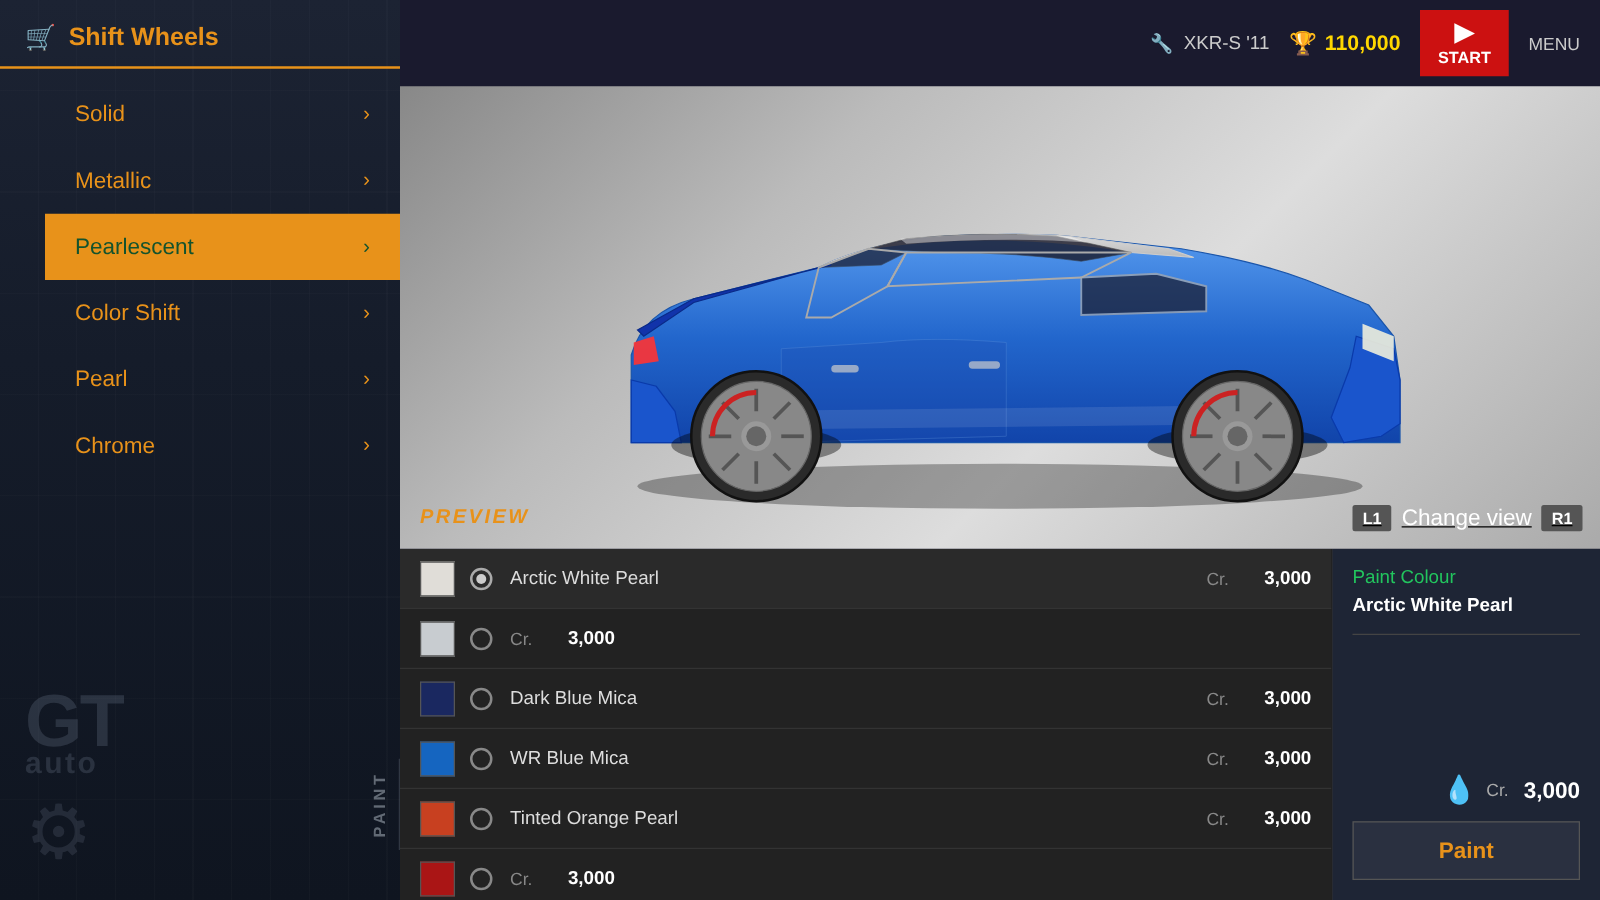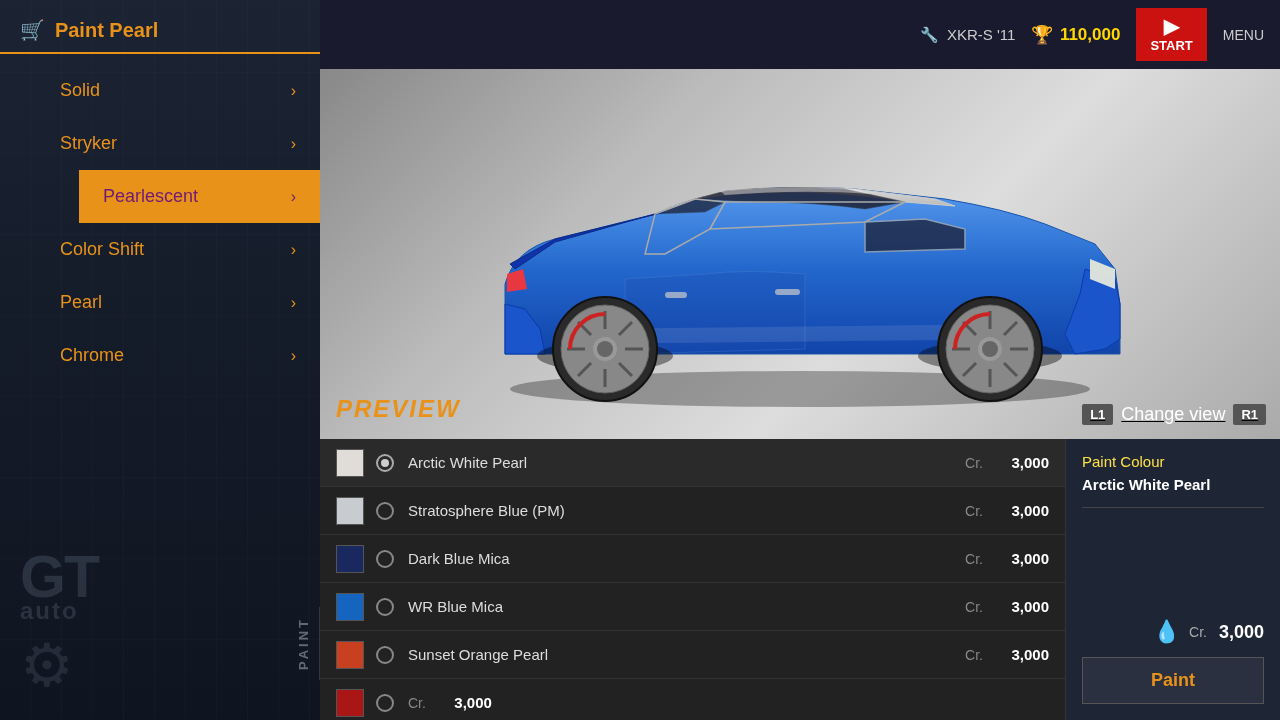--- a/index.html
+++ b/index.html
@@ -76,22 +76,21 @@
       justify-content: space-between;
       padding: 16px 24px;
       cursor: pointer;
       color: #e8921a;
       font-size: 18px;
       font-weight: 500;
     }
 
     .nav-item.active {
       background: #e8921a;
-      color: #701a75;
-      margin-left: 43px;
+      color: #14532d;
     }
 
     .nav-item .chevron {
       font-size: 16px;
       color: inherit;
     }
 
     
     .gt-logo {
       position: absolute;
@@ -213,21 +212,21 @@
       position: relative;
       background: linear-gradient(135deg, #888 0%, #bbb 30%, #ddd 60%, #aaa 100%);
       overflow: hidden;
     }
 
     .preview-label {
       position: absolute;
       bottom: 16px;
       left: 16px;
       color: #e8921a;
-      font-size: 24px;
+      font-size: 16px;
       font-weight: 900;
       font-style: italic;
       letter-spacing: 2px;
       z-index: 5;
     }
 
     .view-controls {
       position: absolute;
       bottom: 14px;
       right: 14px;
@@ -339,21 +338,21 @@
     
     .right-panel {
       width: 215px;
       background: #1e2535;
       display: flex;
       flex-direction: column;
       border-left: 1px solid #333;
     }
 
     .paint-colour-label {
-      color: #fde047;
+      color: #22c55e;
       font-size: 15px;
       padding: 14px 16px 6px;
     }
 
     .paint-colour-value {
       color: white;
       font-size: 15px;
       font-weight: bold;
       padding: 0 16px 14px;
     }
@@ -415,30 +414,30 @@
     .color-items::-webkit-scrollbar-thumb { background: #555; }
   </style>
 </head>
 <body>
 
 <div class="sidebar">
   <div class="sidebar-bg"></div>
 
   <div class="sidebar-header">
     <span class="cart-icon">🛒</span>
-    <span class="sidebar-title">Paint Pearl</span>
+    <span class="sidebar-title">Shift Wheels</span>
   </div>
 
   <nav class="sidebar-nav">
     <div class="nav-item">
       <span>Solid</span>
       <span class="chevron">›</span>
     </div>
     <div class="nav-item">
-      <span>Stryker</span>
+      <span>Metallic</span>
       <span class="chevron">›</span>
     </div>
     <div class="nav-item active">
       <span>Pearlescent</span>
       <span class="chevron">›</span>
     </div>
     <div class="nav-item">
       <span>Color Shift</span>
       <span class="chevron">›</span>
     </div>
@@ -594,21 +593,20 @@
           <div class="radio-inner"></div>
         </div>
         <span class="color-name">Arctic White Pearl</span>
         <span class="cr-label">Cr.</span>
         <span class="cr-amount">3,000</span>
       </div>
 
       <div class="color-row">
         <div class="color-swatch" style="background:#c8ccd0;"></div>
         <div class="radio-btn"></div>
-        <span class="color-name">Stratosphere Blue (PM)</span>
         <span class="cr-label">Cr.</span>
         <span class="cr-amount">3,000</span>
       </div>
 
       <div class="color-row">
         <div class="color-swatch" style="background:#1a2860;"></div>
         <div class="radio-btn"></div>
         <span class="color-name">Dark Blue Mica</span>
         <span class="cr-label">Cr.</span>
         <span class="cr-amount">3,000</span>
@@ -618,21 +616,21 @@
         <div class="color-swatch" style="background:#1565c0;"></div>
         <div class="radio-btn"></div>
         <span class="color-name">WR Blue Mica</span>
         <span class="cr-label">Cr.</span>
         <span class="cr-amount">3,000</span>
       </div>
 
       <div class="color-row">
         <div class="color-swatch" style="background:#c84020;"></div>
         <div class="radio-btn"></div>
-        <span class="color-name">Sunset Orange Pearl</span>
+        <span class="color-name">Tinted Orange Pearl</span>
         <span class="cr-label">Cr.</span>
         <span class="cr-amount">3,000</span>
       </div>
 
       <div class="color-row">
         <div class="color-swatch" style="background:#aa1515;"></div>
         <div class="radio-btn"></div>
         <span class="cr-label">Cr.</span>
         <span class="cr-amount">3,000</span>
       </div>

